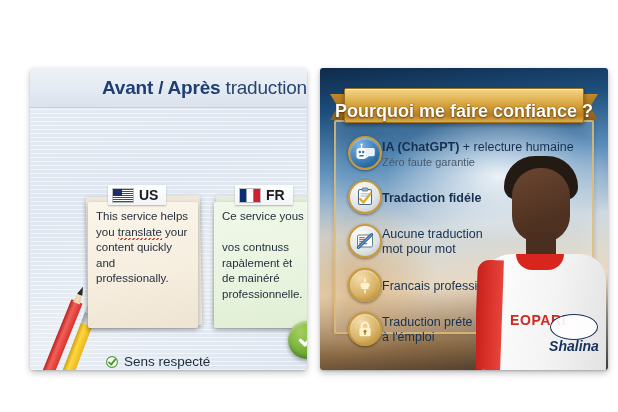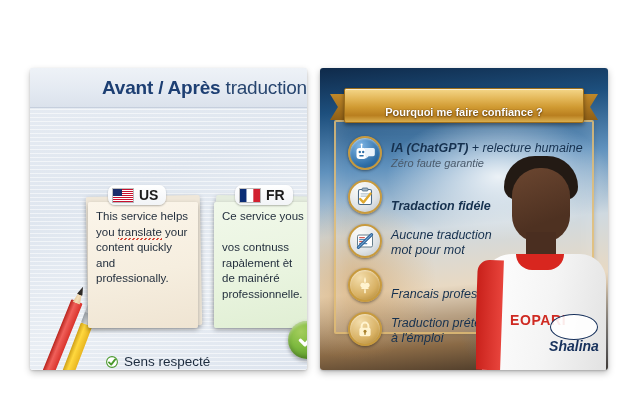--- a/index.html
+++ b/index.html
@@ -31,21 +31,21 @@
   .lc-title{
     font-size:19px;color:#1d3f73;letter-spacing:-.2px;white-space:nowrap;
   }
   .lc-title b{font-weight:bold;}
   .lc-title span.light{font-weight:400;color:#27456f;}
 
   
   .tab{
     position:absolute;display:flex;align-items:center;gap:5px;
     background:linear-gradient(180deg,#ffffff,#f2f4f7);
-    border-radius:7px;padding:2px 8px 2px 4px;
+    border-radius:1px;padding:2px 8px 2px 4px;
     box-shadow:0 1px 2px rgba(0,0,0,.28);
     z-index:6;
   }
   .tab-label{font-size:14px;font-weight:bold;color:#1c1c1c;}
   .flag{width:20px;height:13px;display:block;border:1px solid rgba(0,0,0,.25);}
   .tab-us{left:78px;top:117px;}
   .tab-fr{left:205px;top:117px;}
 
   
   .sheet{
@@ -119,28 +119,28 @@
   .ribbon-tail.l{left:0;clip-path:polygon(0 0,100% 0,100% 100%,0 100%,36% 50%);}
   .ribbon-tail.r{right:0;clip-path:polygon(0 0,100% 0,64% 50%,100% 100%,0 100%);}
   .ribbon{
     position:absolute;left:14px;right:14px;top:0;height:33px;border-radius:2px;
     background:linear-gradient(180deg,#f4d689 0%,#e4b85a 28%,#d09a32 55%,#b97f1f 80%,#d9ae4e 100%);
     border:1px solid #9d6e1b;
     box-shadow:0 2px 4px rgba(0,0,0,.4), inset 0 1px 0 rgba(255,255,255,.55);
     display:flex;align-items:center;justify-content:center;
   }
   .ribbon-text{
-    font-size:11px;font-weight:bold;color:#ffffff;white-space:nowrap;
+    font-size:18px;font-weight:bold;color:#ffffff;white-space:nowrap;
     text-shadow:0 1px 2px rgba(90,55,5,.9), 0 0 1px rgba(90,55,5,.9);
     margin-top:12px;
   }
 
   
   .features{position:absolute;left:28px;top:68px;width:250px;z-index:4;}
-  .feature{display:flex;align-items:flex-end;gap:9px;margin-bottom:10px;font-style:italic;}
+  .feature{display:flex;align-items:center;margin-bottom:10px;}
   .fi{
     flex:0 0 auto;width:30px;height:30px;border-radius:50%;
     border:2px solid #c79a3e;
     box-shadow:0 1px 3px rgba(0,0,0,.45), inset 0 1px 2px rgba(255,255,255,.5);
     display:flex;align-items:center;justify-content:center;overflow:hidden;
   }
   .fi-blue{background:radial-gradient(circle at 34% 26%,#7fb6e6,#2f6fa8 65%,#1d4e7c 100%);}
   .fi-gold{background:radial-gradient(circle at 34% 26%,#f3ddab,#d8b164 60%,#a97f2c 100%);}
   .fi-silver{background:radial-gradient(circle at 34% 26%,#fbfbf8,#dfe3e6 60%,#b8bfc6 100%);}
   .ftext{padding-top:2px;}

